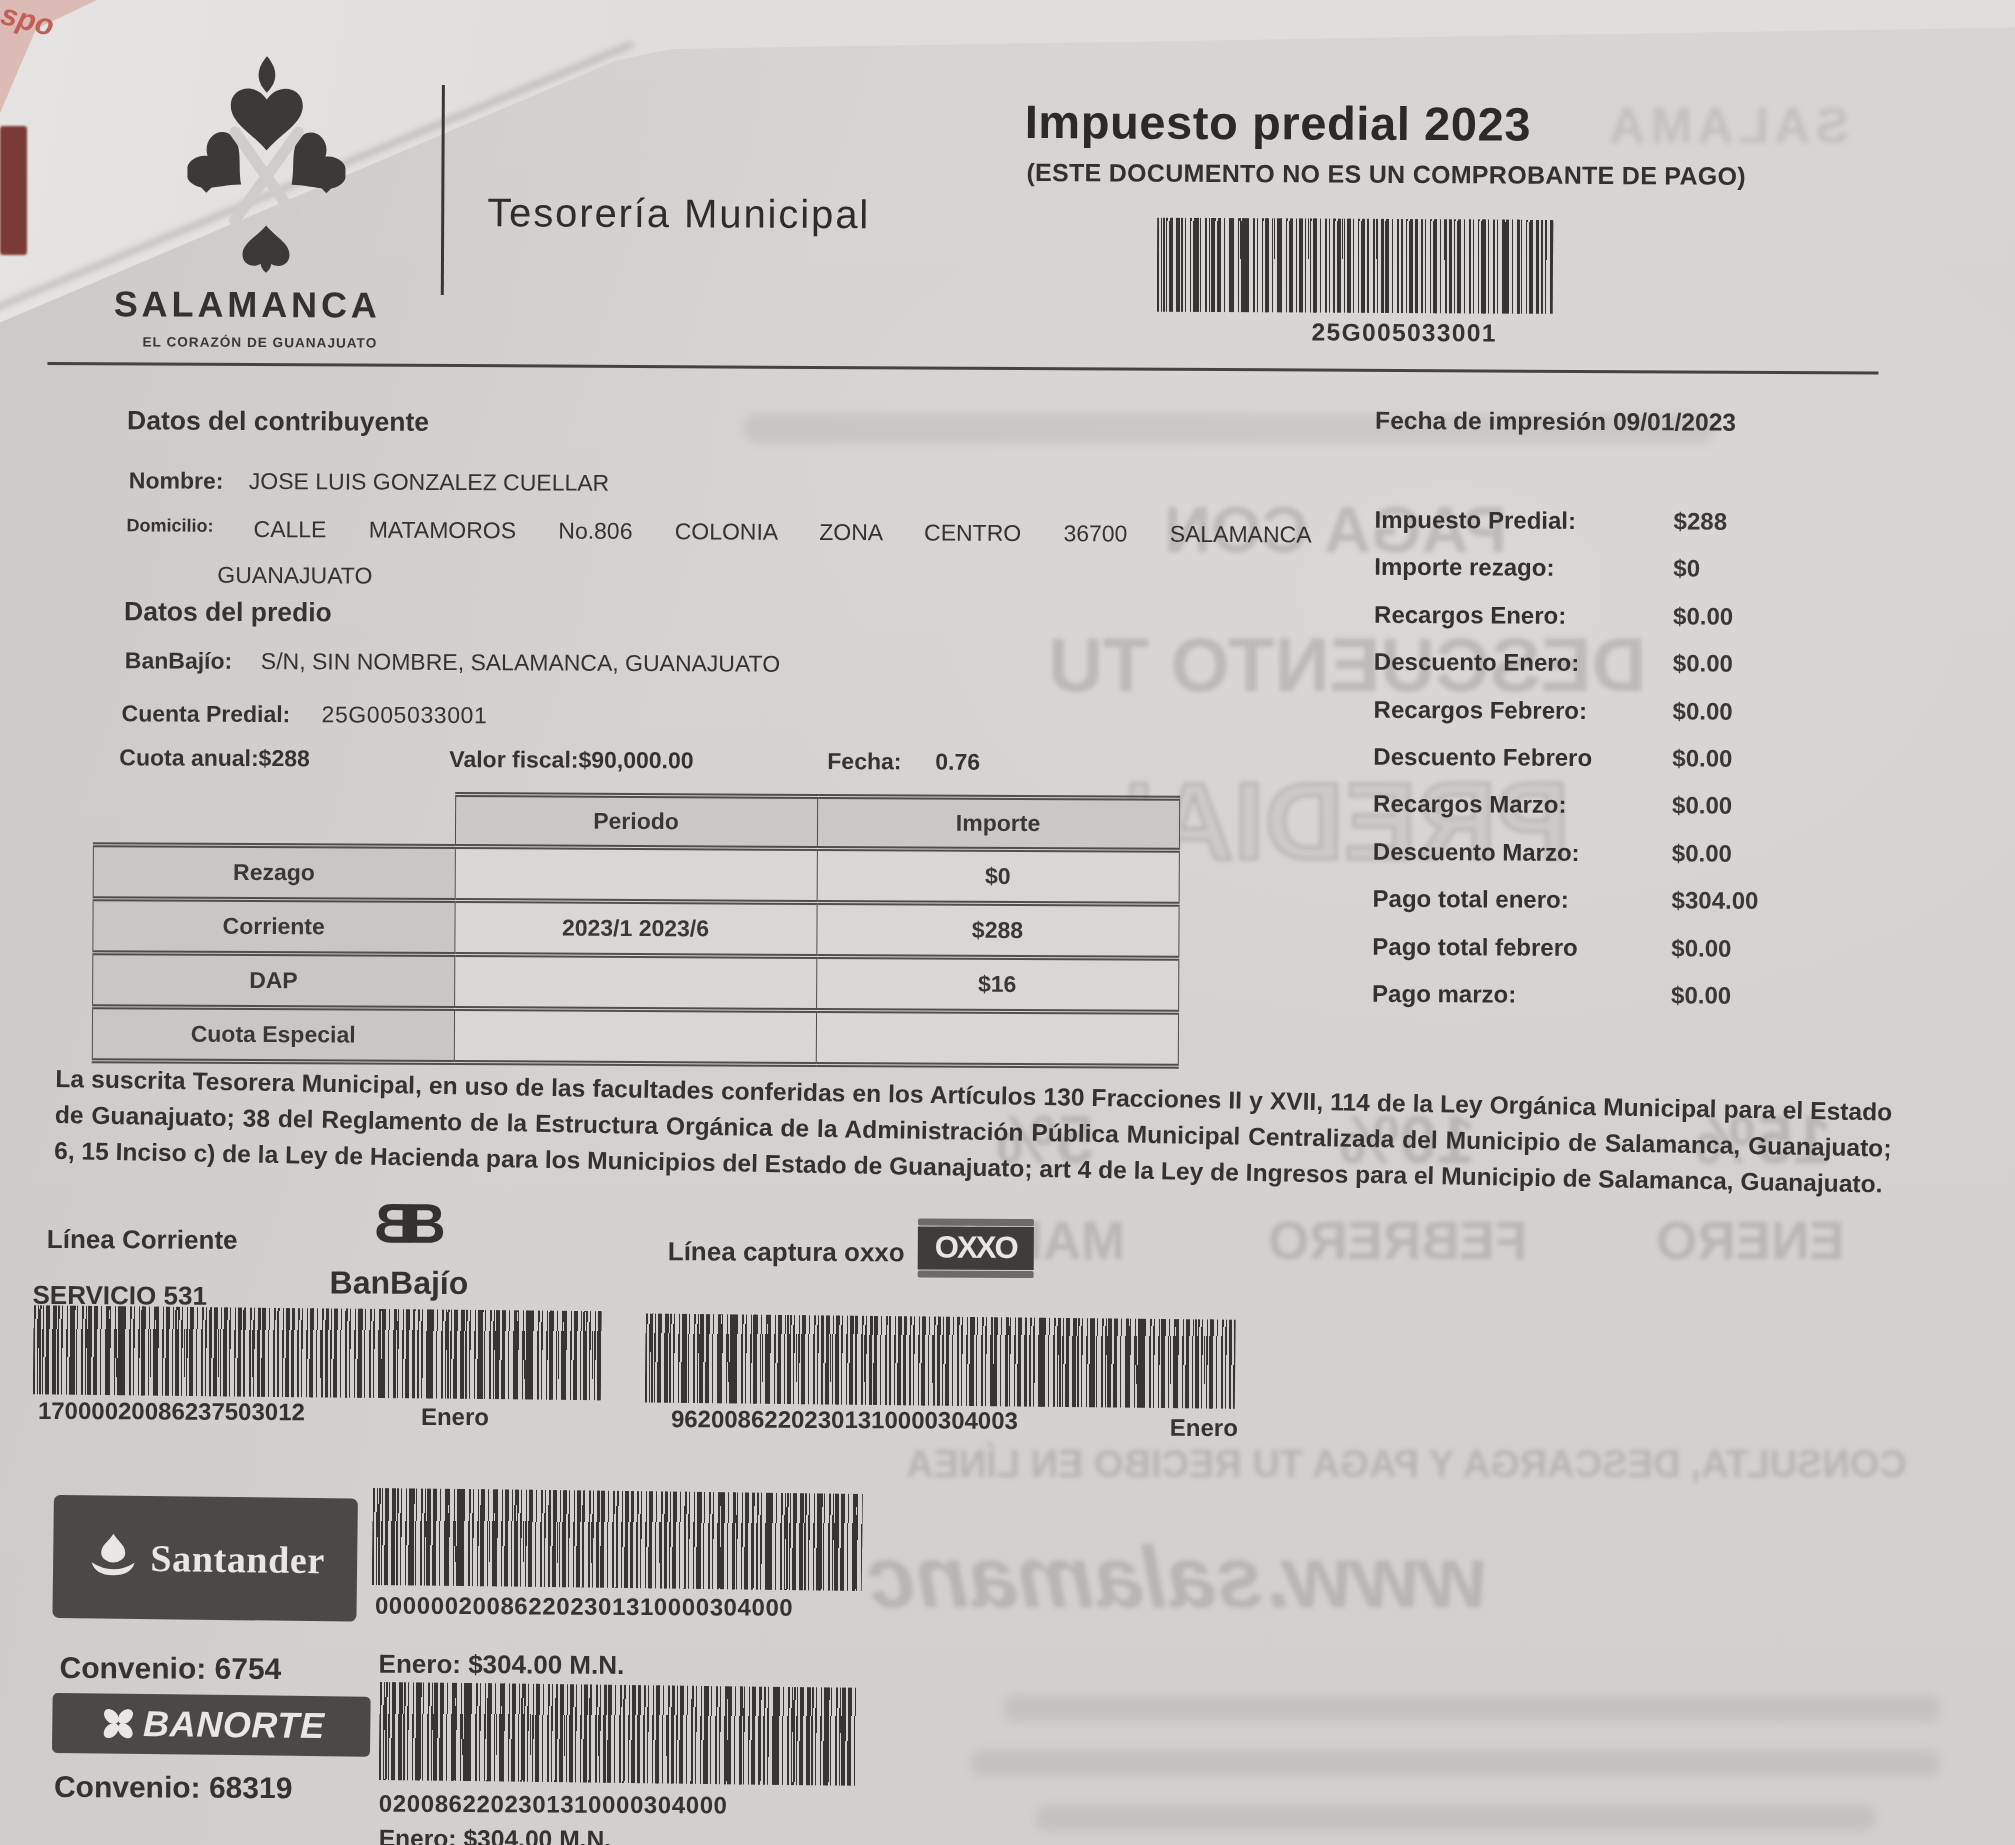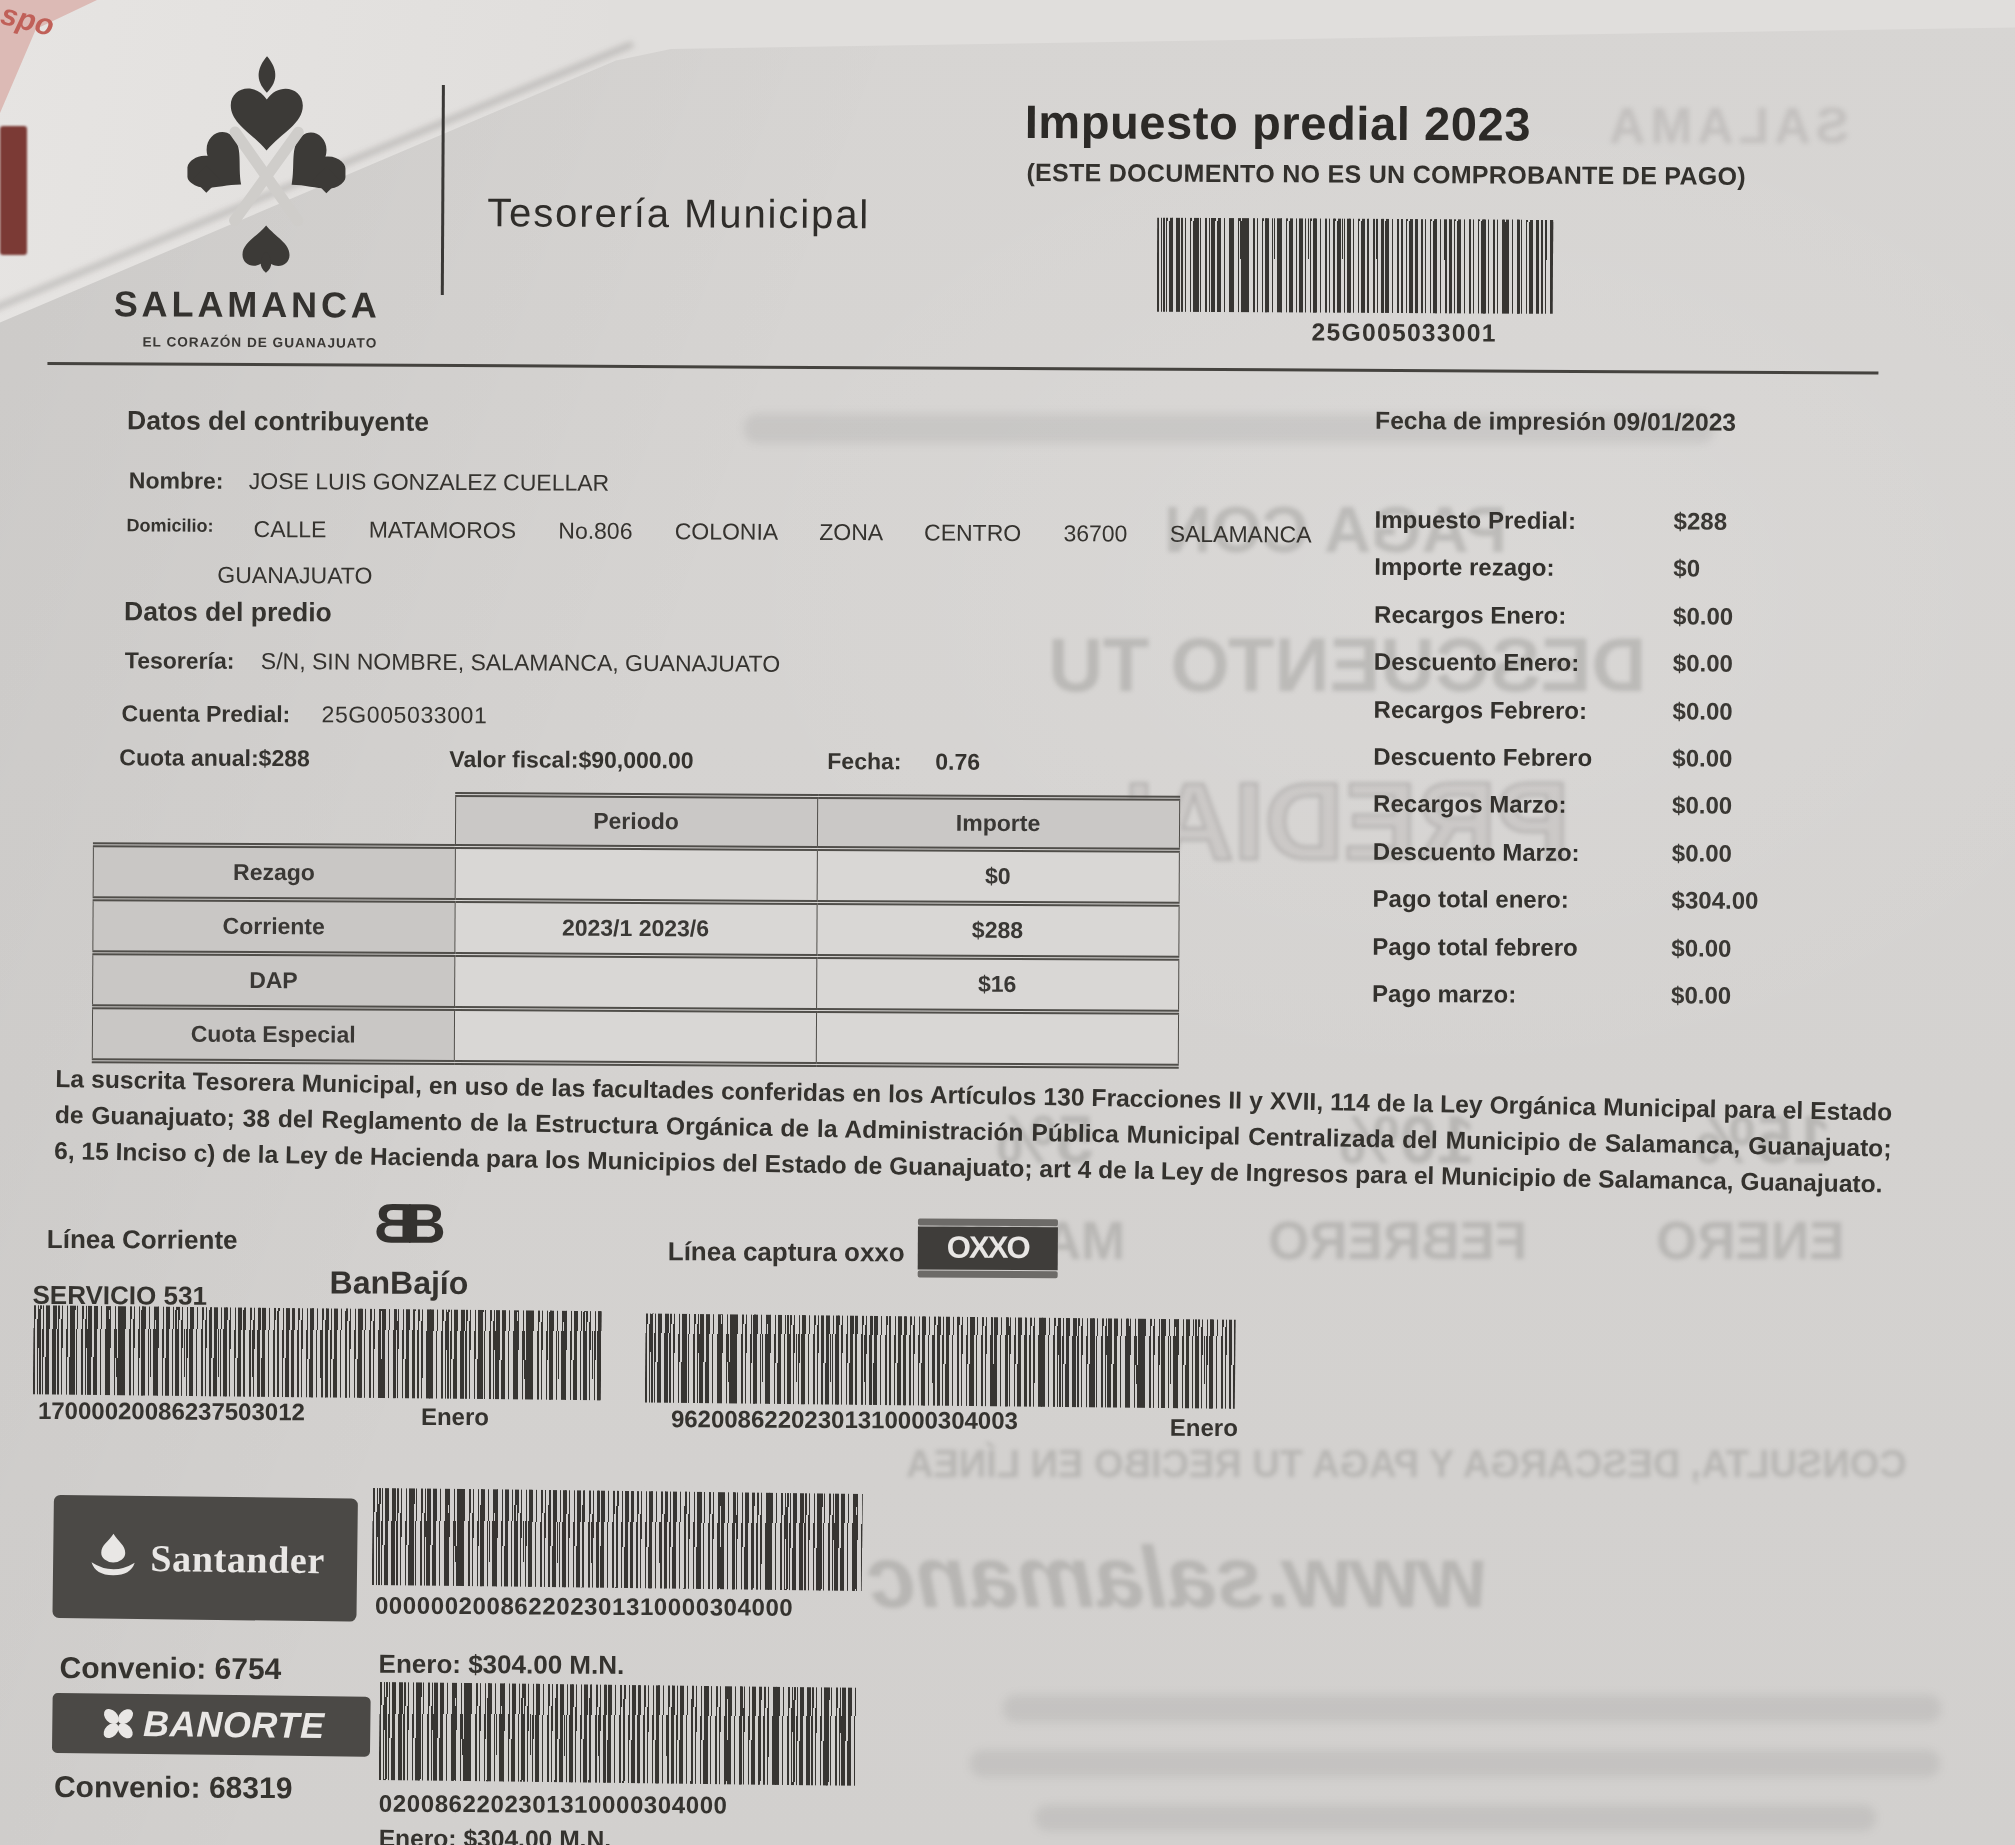--- a/index.html
+++ b/index.html
@@ -141,21 +141,21 @@
 
     <div class="abs b" style="left:131px;top:467px;font-size:23px;">Nombre:</div>
     <div class="abs" style="left:251px;top:467px;font-size:23px;font-weight:500;">JOSE LUIS GONZALEZ CUELLAR</div>
 
     <div class="abs b" style="left:129px;top:515px;font-size:18px;">Domicilio:</div>
     <div class="abs" style="left:256px;top:515px;width:1058px;font-size:23px;font-weight:500;text-align:justify;text-align-last:justify;">CALLE MATAMOROS No.806 COLONIA ZONA CENTRO 36700 SALAMANCA</div>
     <div class="abs" style="left:220px;top:561px;font-size:23px;font-weight:500;">GUANAJUATO</div>
 
     <div class="abs b" style="left:127px;top:596px;font-size:26.5px;">Datos del predio</div>
 
-    <div class="abs b" style="left:128px;top:647px;font-size:23px;">Tesorería:</div>
+    <div class="abs b" style="left:128px;top:647px;font-size:23px;">BanBajío:</div>
     <div class="abs" style="left:264px;top:647px;font-size:23px;font-weight:500;">S/N, SIN NOMBRE, SALAMANCA, GUANAJUATO</div>
 
     <div class="abs b" style="left:125px;top:700px;font-size:23px;">Cuenta Predial:</div>
     <div class="abs" style="left:325px;top:700px;font-size:23px;font-weight:500;letter-spacing:0.6px;">25G005033001</div>
 
     <div class="abs" style="left:123px;top:744px;font-size:23px;">
       <span class="b">Cuota anual:</span><span class="b">$288</span>
     </div>
     <div class="abs" style="left:453px;top:744px;font-size:23px;">
       <span class="b">Valor fiscal:</span><span class="b">$90,000.00</span>
@@ -247,21 +247,21 @@
       <span style="transform:scaleX(-1);margin-right:-9px;">B</span>
       <span>B</span>
     </div>
     <div class="abs b" style="left:336px;top:1263px;font-size:32px;color:#34322f;">BanBajío</div>
     <div class="abs b" style="left:39px;top:1280px;font-size:26px;">SERVICIO 531</div>
     <div class="abs barcode" style="left:40px;top:1307px;width:568px;height:89px;transform:rotate(.3deg);"></div>
     <div class="abs" style="left:45px;top:1397px;font-size:24px;font-weight:600;">17000020086237503012</div>
     <div class="abs b" style="left:428px;top:1401px;font-size:24px;">Enero</div>
 
     <div class="abs b" style="left:674px;top:1233px;font-size:26px;">Línea captura oxxo</div>
-    <div class="abs" style="left:924px;top:1214px;width:140px;">
+    <div class="abs" style="left:924px;top:1214px;width:116px;">
       <div style="height:6.5px;background:#6d6b68;border-radius:1.9px;"></div>
       <div style="height:43px;background:#3f3d3a;display:flex;align-items:center;justify-content:center;margin:1.3px 0;">
         <span style="color:#e8e6e4;font-weight:800;font-size:31px;letter-spacing:-1.9px;">OXXO</span>
       </div>
       <div style="height:6.5px;background:#6d6b68;border-radius:1.9px;"></div>
     </div>
     <div class="abs barcode" style="left:652px;top:1312px;width:590px;height:89px;transform:rotate(.3deg);"></div>
     <div class="abs" style="left:678px;top:1402px;font-size:24px;font-weight:600;">96200862202301310000304003</div>
     <div class="abs b" style="left:1177px;top:1408px;font-size:24px;">Enero</div>
 

